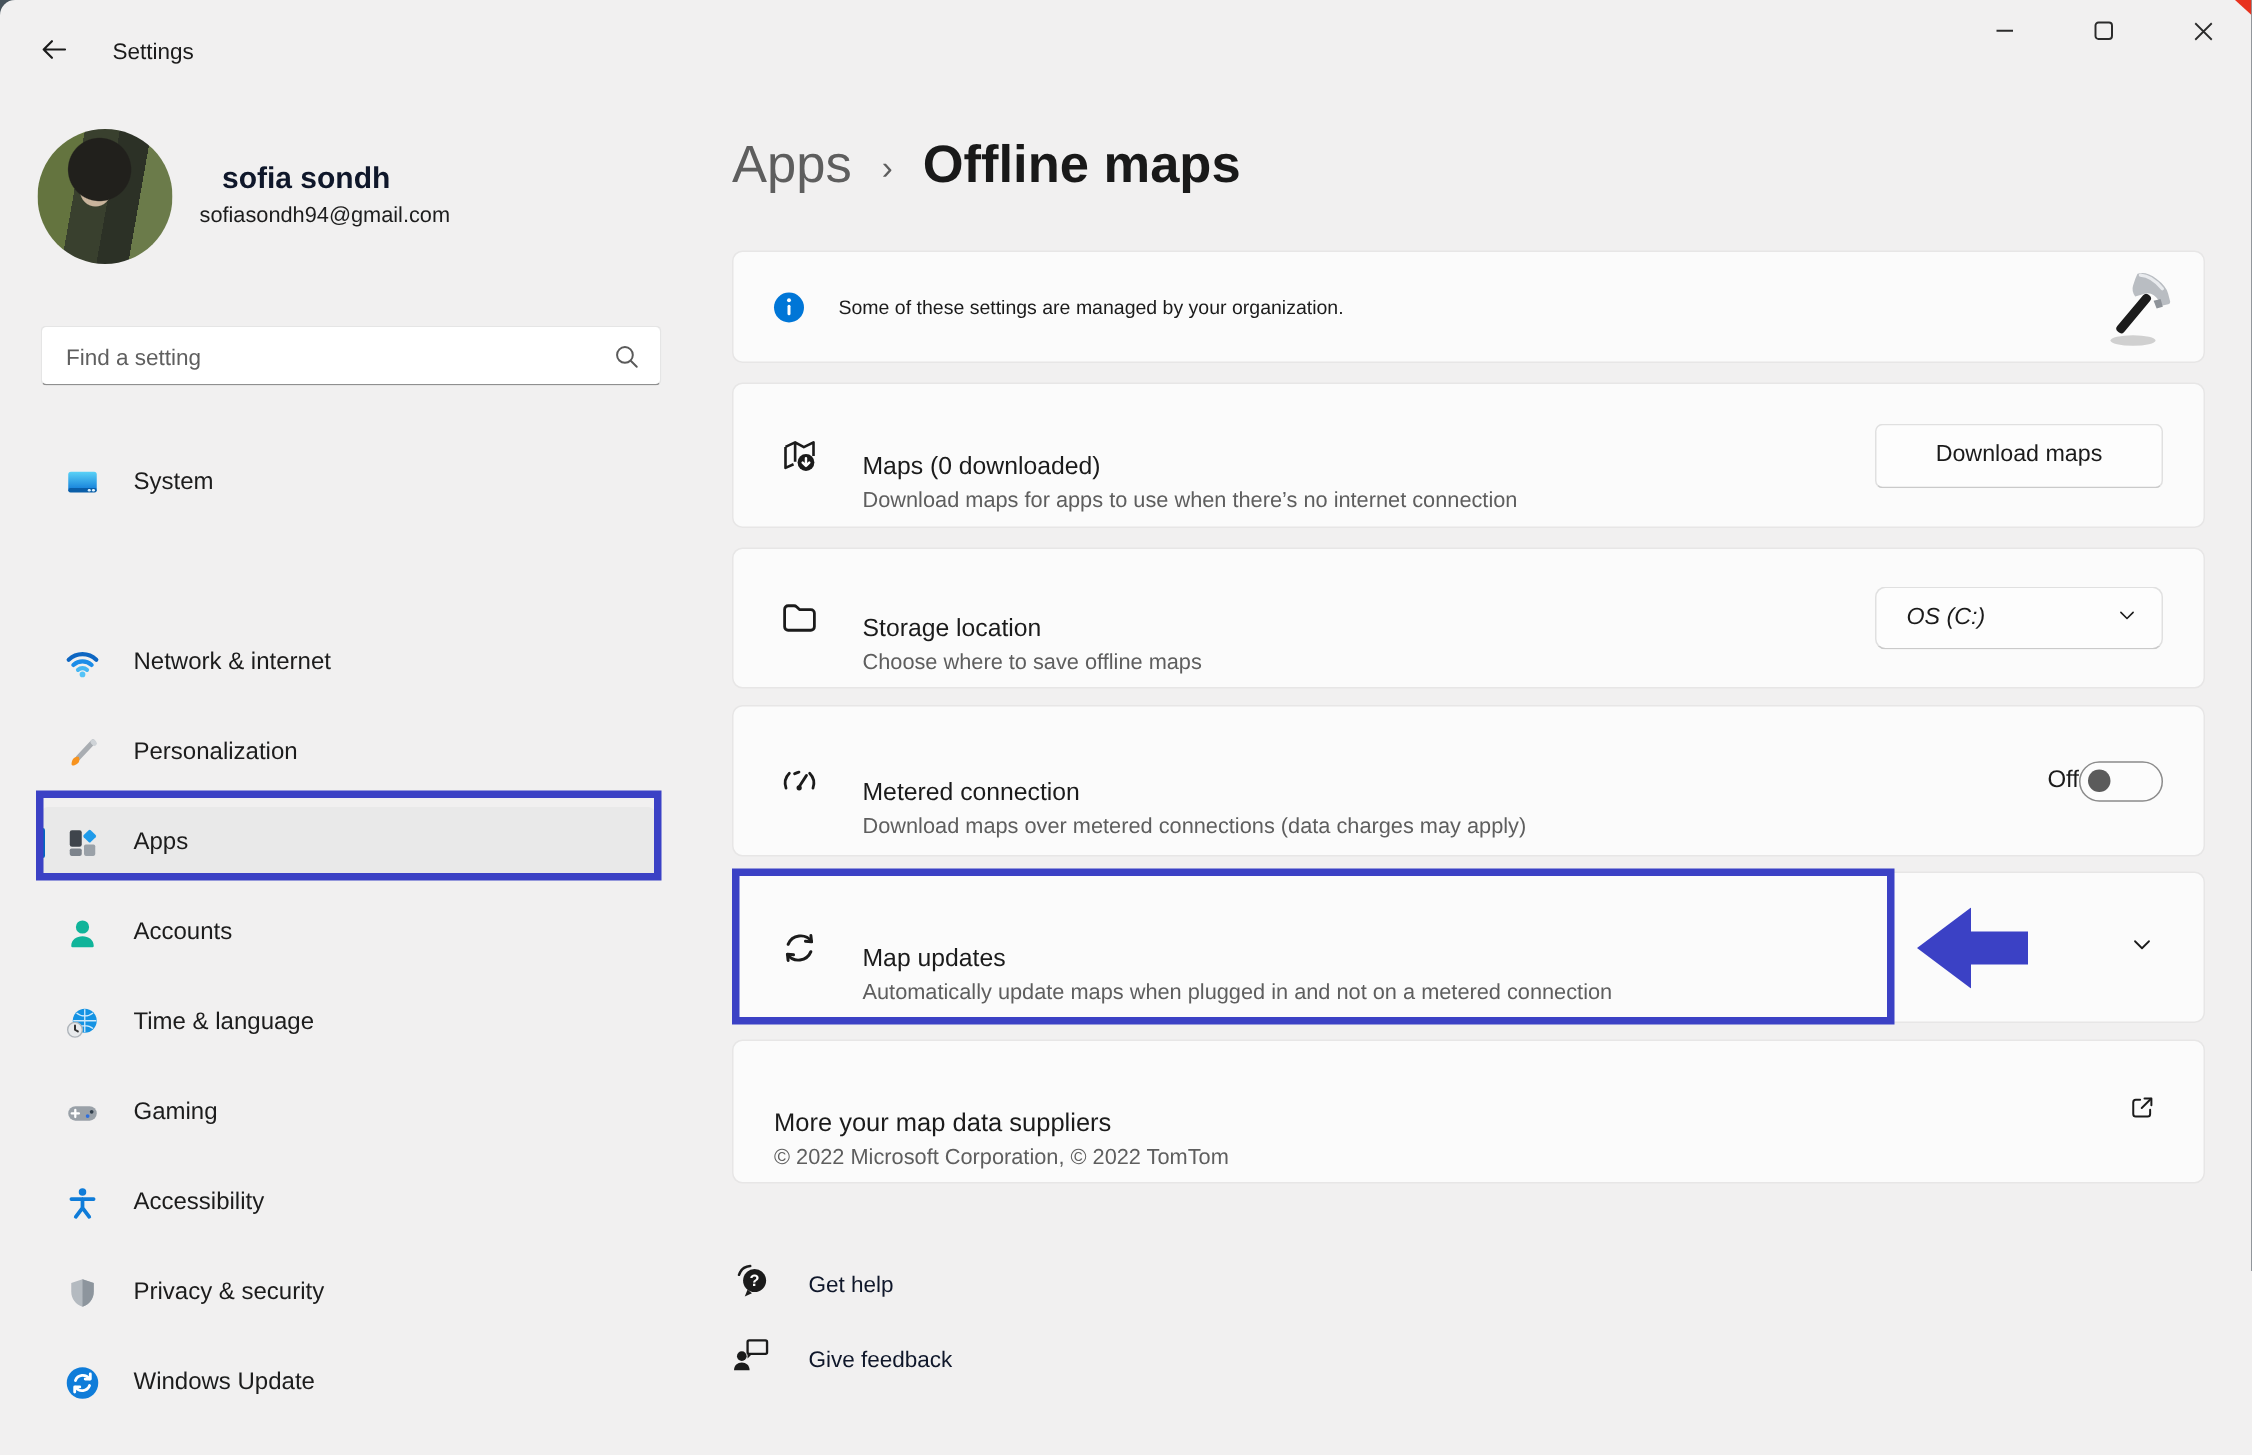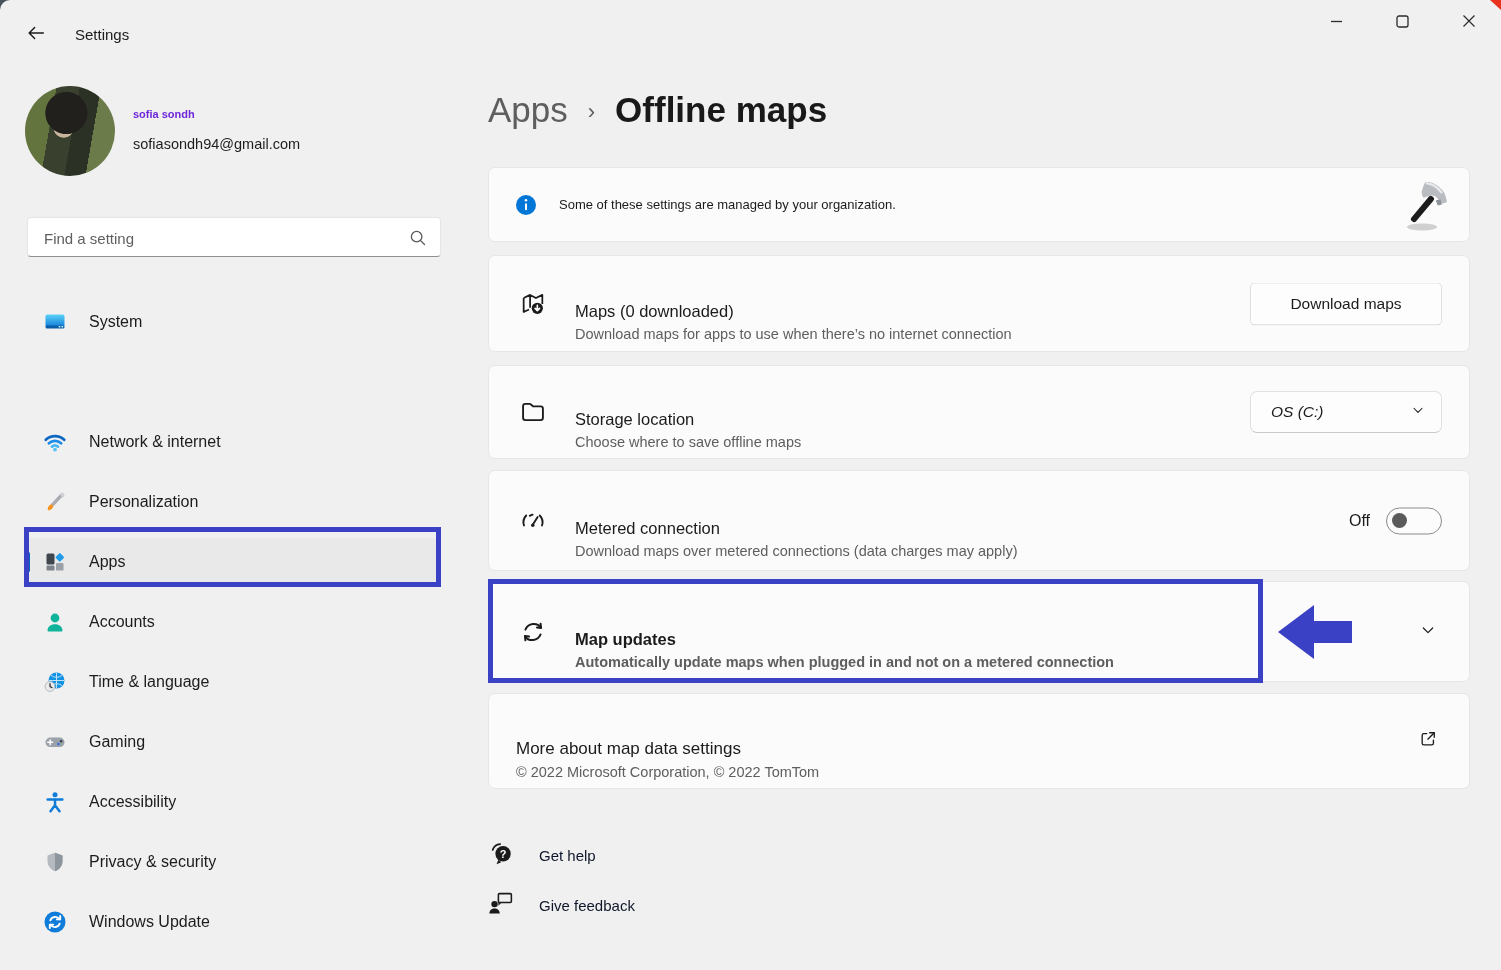--- a/index.html
+++ b/index.html
@@ -16,21 +16,21 @@
   .win-btn.max{left:1379px;}
   .win-btn.close{left:1446px;}
   .artifact-red{position:absolute;top:0;right:0;width:0;height:0;border-top:10px solid #e8321e;border-left:11px solid transparent;}
   
   .avatar{position:absolute;left:25px;top:86px;width:90px;height:90px;border-radius:50%;overflow:hidden;
     background:
       radial-gradient(circle at 46% 30%, #21201c 0 26%, rgba(0,0,0,0) 27%),
       radial-gradient(circle at 43% 46%, #c9b49c 0 14%, rgba(0,0,0,0) 15%),
       linear-gradient(100deg,#64743f 0 30%,#39402e 30% 52%,#2c3126 52% 72%,#6b7b4a 72% 100%);
   }
-  .user-name{position:absolute;left:133px;top:108px;font-size:11px;font-weight:bold;color:#6d28d9;}
+  .user-name{position:absolute;left:148px;top:108px;font-size:20px;font-weight:bold;color:#0f172a;}
   .user-email{position:absolute;left:133px;top:136px;font-size:14.5px;color:#1d1d1d;}
   .searchbox{position:absolute;left:27px;top:217px;width:414px;height:40px;background:#ffffff;
     border:1px solid #e5e5e5;border-bottom-color:#8f8f8f;border-radius:4px;box-sizing:border-box;}
   .searchbox input{position:absolute;left:14px;top:0;width:360px;height:100%;border:none;outline:none;background:transparent;
     font-size:15px;color:#333;font-family:"Liberation Sans",sans-serif;}
   .searchbox input::placeholder{color:#5f5f5f;opacity:1;}
   .searchbox .sicon{position:absolute;right:12px;top:9px;}
   .nav-item{position:absolute;left:27px;width:410px;height:48px;border-radius:5px;display:flex;align-items:center;cursor:pointer;}
   .nav-item .nicon{width:24px;height:24px;margin-left:16px;flex:0 0 auto;}
   .nav-item .nlabel{margin-left:22px;font-size:16px;color:#1c1c1c;white-space:nowrap;}
@@ -48,21 +48,21 @@
   .rsub{font-size:14.5px;color:#5e5e5e;}
   .banner-text{font-size:13px;color:#1b1b1b;margin-left:22px;}
   .info-badge{margin-left:26px;flex:0 0 auto;width:22px;height:22px;}
   .hammer{position:absolute;right:18px;top:10px;width:52px;height:56px;}
   .btn{position:absolute;right:27px;top:50%;transform:translateY(-50%);
     width:192px;height:43px;background:#fdfdfd;border:1px solid #e0e0e0;border-bottom-color:#cacaca;border-radius:5px;
     display:flex;align-items:center;justify-content:center;font-size:15.5px;color:#1b1b1b;cursor:pointer;box-sizing:border-box;}
   .select{position:absolute;right:27px;top:50%;transform:translateY(-50%);
     width:192px;height:42px;background:#fdfdfd;border:1px solid #e0e0e0;border-bottom-color:#cacaca;border-radius:7px;
     display:flex;align-items:center;justify-content:space-between;padding:0 16px 0 20px;font-size:15.5px;color:#1b1b1b;cursor:pointer;box-sizing:border-box;font-style:italic;}
-  .toggle-wrap{position:absolute;right:27px;top:50%;transform:translateY(-50%);display:flex;align-items:center;gap:16px;}
+  .toggle-wrap{position:absolute;right:27px;top:50%;transform:translateY(-50%);display:flex;align-items:center;}
   .toggle-label{font-size:16px;color:#1b1b1b;}
   .toggle{width:56px;height:27px;border:1.4px solid #8b8b8b;border-radius:15px;background:#fcfcfc;position:relative;cursor:pointer;box-sizing:border-box;}
   .toggle .knob{position:absolute;left:5px;top:50%;transform:translateY(-50%);width:15px;height:15px;border-radius:50%;background:#5b5b5b;}
   .chev-right{position:absolute;right:33px;top:50%;transform:translateY(-50%);}
   .ext-right{position:absolute;right:31px;top:50%;transform:translateY(-50%);}
   .link-row{position:absolute;left:488px;display:flex;align-items:center;gap:24px;cursor:pointer;}
   .link-label{font-size:15px;color:#0f172a;}
   
   .ann-rect{position:absolute;border:5px solid #3b41c5;box-sizing:border-box;pointer-events:none;}
   .ann-apps{left:24px;top:527px;width:417px;height:60px;}
@@ -302,21 +302,21 @@
       <span class="rsub">Download maps over metered connections (data charges may apply)</span>
     </span>
     <div class="toggle-wrap">
       <span class="toggle-label">Off</span>
       <div class="toggle">
           <div class="knob"></div>
         </div>
     </div>
   </div>
 
-  <div class="card" style="top:581px;height:101px;font-weight:bold;">
+  <div class="card" style="top:581px;height:101px;">
     <span class="ricon">
       <svg width="28" height="28" viewBox="0 0 24 24" fill="none" stroke="#1b1b1b" stroke-width="1.7" stroke-linecap="round" stroke-linejoin="round">
           <path d="M18.9 8.3 a7.7 7.7 0 0 0-13.4 1.6"></path>
           <path d="M18.5 4.9 l.4 3.6 -3.5-.4"></path>
           <path d="M5.1 15.7 a7.7 7.7 0 0 0 13.4-1.6"></path>
           <path d="M5.5 19.1 l-.4-3.6 3.5.4"></path>
         </svg>
     </span>
     <span class="rtext">
       <span class="rtitle">Map updates</span>
@@ -324,21 +324,21 @@
     </span>
     <span class="chev-right">
       <svg width="16" height="16" viewBox="0 0 24 24" fill="none" stroke="#1b1b1b" stroke-width="1.8" stroke-linecap="round" stroke-linejoin="round">
           <path d="M5 9 l7 7 7-7"></path>
         </svg>
     </span>
   </div>
 
   <div class="card" style="top:693px;height:96px;">
     <span class="rtext" style="margin-left:27px;">
-      <span class="rtitle" style="font-size:17px;">More about map data settings</span>
+      <span class="rtitle" style="font-size:17px;">More your map data suppliers</span>
       <span class="rsub">© 2022 Microsoft Corporation, © 2022 TomTom</span>
     </span>
     <span class="ext-right">
       <svg width="20" height="20" viewBox="0 0 24 24" fill="none" stroke="#1b1b1b" stroke-width="1.6" stroke-linecap="round" stroke-linejoin="round">
           <path d="M10.5 5.5 H7 c-1.1 0-2 .9-2 2 V17 c0 1.1.9 2 2 2 h9.5 c1.1 0 2-.9 2-2 v-3.5"></path>
           <path d="M14 4.5 h5.5 V10"></path>
           <path d="M19.2 4.8 L11.8 12.2"></path>
         </svg>
     </span>
   </div>

